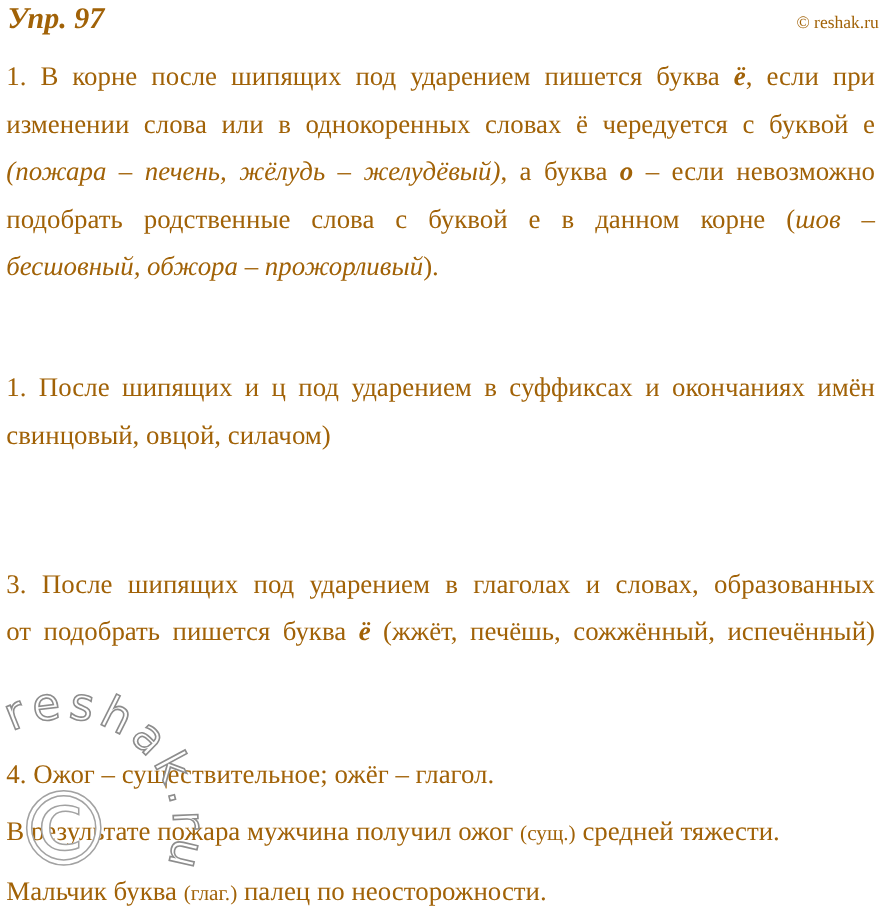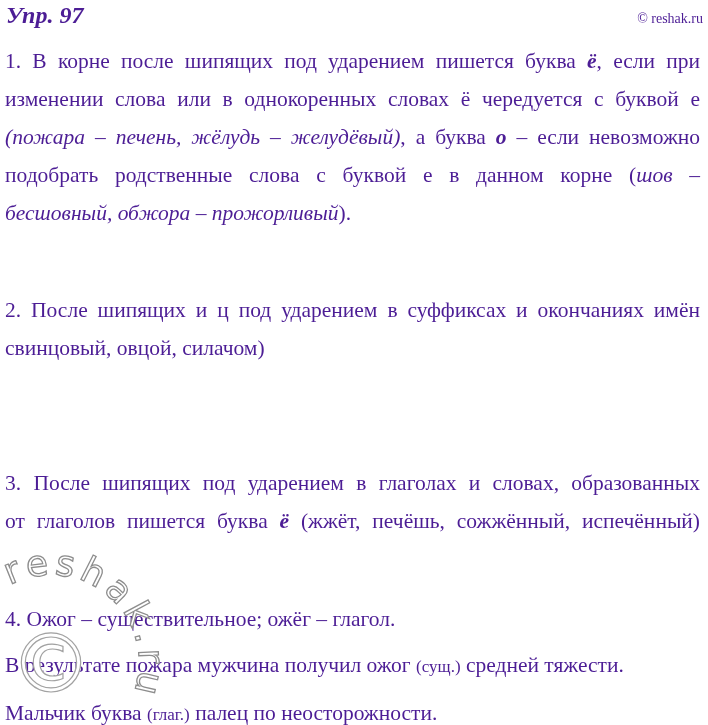--- a/index.html
+++ b/index.html
@@ -3,21 +3,21 @@
 <meta charset="utf-8">
 <style>
   html, body { margin: 0; padding: 0; background: #ffffff; }
   .page {
     position: relative;
     width: 708px;
     height: 725px;
     background: #ffffff;
     overflow: hidden;
     font-family: "Liberation Serif", "DejaVu Serif", serif;
-    color: #4c1d95;
+    color: #a16207;
   }
   .header {
     position: absolute;
     top: 2px;
     left: 6px;
     right: 5px;
     display: flex;
     justify-content: space-between;
     align-items: baseline;
   }
@@ -30,21 +30,21 @@
     font-size: 14px;
   }
   .para {
     position: absolute;
     left: 5px;
     right: 8px;
     font-size: 21.5px;
   }
   .p1 { top: 42px;  line-height: 38px; }
   .p2 { top: 291px; line-height: 38px; }
-  .p3 { top: 464px; line-height: 38px; }
+  .p3 { top: 448px; line-height: 38px; }
   .p4 { top: 596px; line-height: 46px; }
   .line.j { text-align: justify; text-align-last: justify; }
   .line.l { text-align: right; text-align-last: left; }
   .f-r  { }
   .f-i  { font-style: italic; }
   .f-bi { font-weight: bold; font-style: italic; }
   .f-sm { font-size: 17px; margin-top: 48px; }
   .watermark {
     position: absolute;
     left: 0;
@@ -79,26 +79,26 @@
   </div>
 
   <div class="para p1">
       <div class="line j"><span class="f-r">1. В корне после шипящих под ударением пишется буква </span><span class="f-bi">ё</span><span class="f-r">, если при</span></div>
       <div class="line j"><span class="f-r">изменении слова или в однокоренных словах ё чередуется с буквой е</span></div>
       <div class="line j"><span class="f-i">(пожара – печень, жёлудь – желудёвый)</span><span class="f-r">, а буква </span><span class="f-bi">о</span><span class="f-r"> – если невозможно</span></div>
       <div class="line j"><span class="f-r">подобрать родственные слова с буквой е в данном корне (</span><span class="f-i">шов –</span></div>
       <div class="line l"><span class="f-i">бесшовный, обжора – прожорливый</span><span class="f-r">).</span></div>
     </div>
   <div class="para p2">
-      <div class="line j"><span class="f-r">2. После шипящих и ц под ударением в суффиксах и окончаниях имён</span></div>
+      <div class="line j"><span class="f-r">1. После шипящих и ц под ударением в суффиксах и окончаниях имён</span></div>
       <div class="line l"><span class="f-r">свинцовый, овцой, силачом)</span></div>
     </div>
   <div class="para p3">
       <div class="line j"><span class="f-r">3. После шипящих под ударением в глаголах и словах, образованных</span></div>
-      <div class="line j"><span class="f-r">от глаголов пишется буква </span><span class="f-bi">ё</span><span class="f-r"> (жжёт, печёшь, сожжённый, испечённый)</span></div>
+      <div class="line j"><span class="f-r">от подобрать пишется буква </span><span class="f-bi">ё</span><span class="f-r"> (жжёт, печёшь, сожжённый, испечённый)</span></div>
     </div>
   <div class="para p4">
       <div class="line l"><span class="f-r">4. Ожог – существительное; ожёг – глагол.</span></div>
       <div class="line l"><span class="f-r">В результате пожара мужчина получил ожог </span><span class="f-sm">(сущ.)</span><span class="f-r"> средней тяжести.</span></div>
       <div class="line l"><span class="f-r">Мальчик буква </span><span class="f-sm">(глаг.)</span><span class="f-r"> палец по неосторожности.</span></div>
     </div>
 
   <svg class="watermark" width="240" height="185" viewBox="0 0 240 185" aria-hidden="true">
     <defs>
       <path id="wm-arc" d="M 9.7,45.3 A 88,88 0 0 1 128.7,164.3" fill="none"></path>

